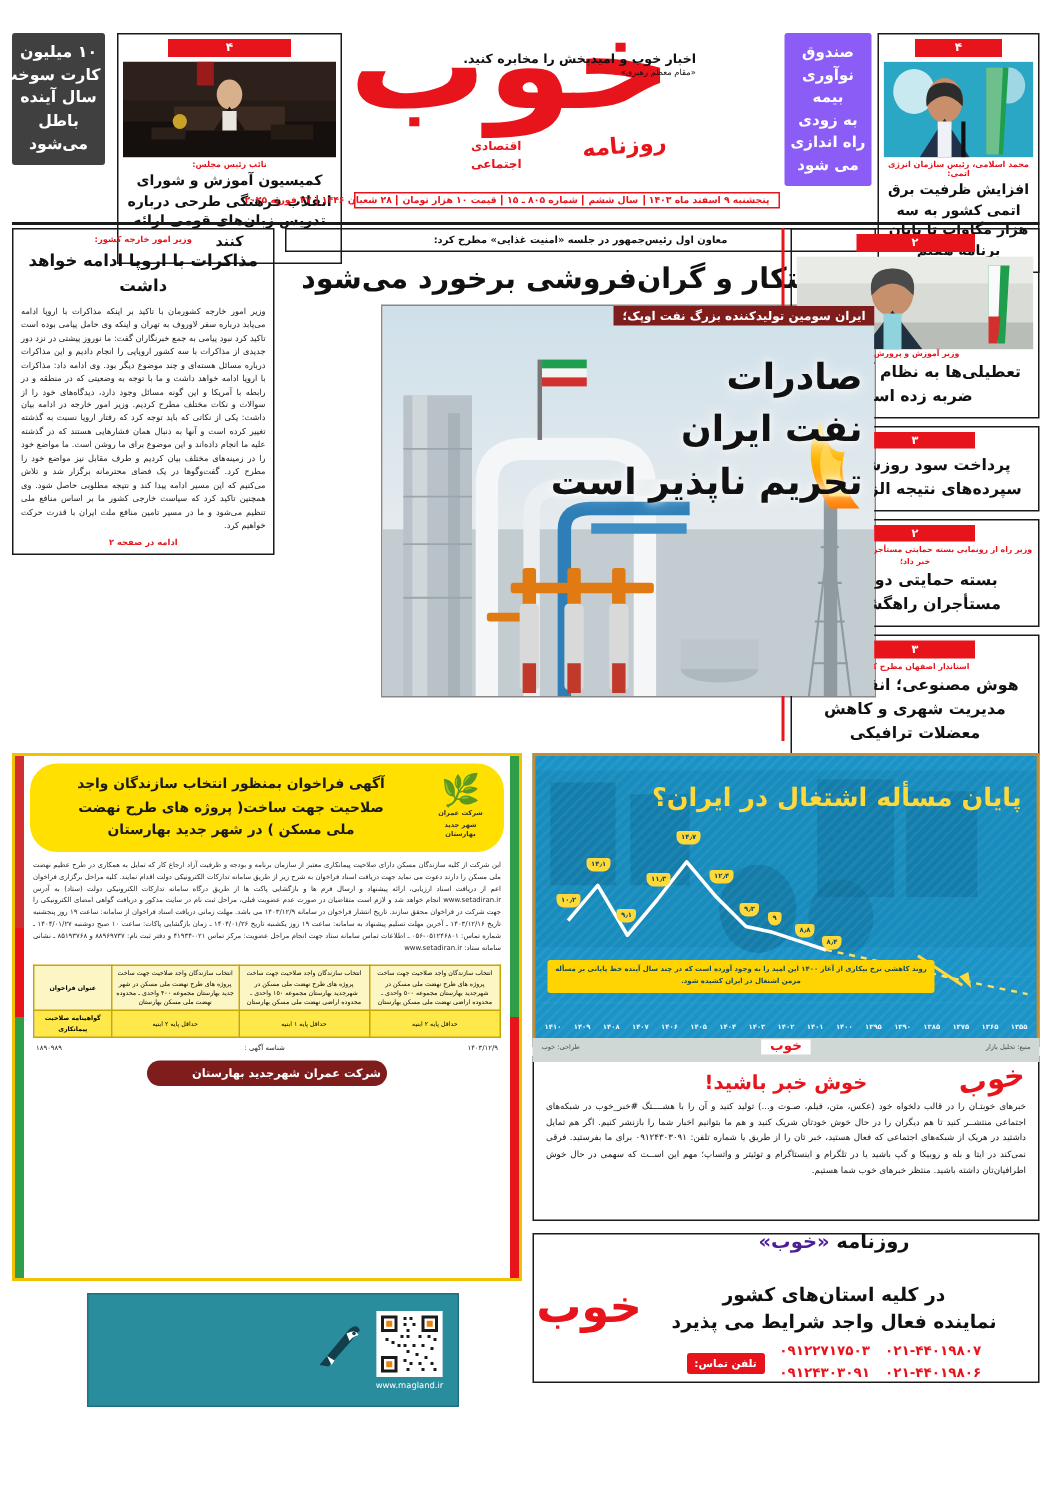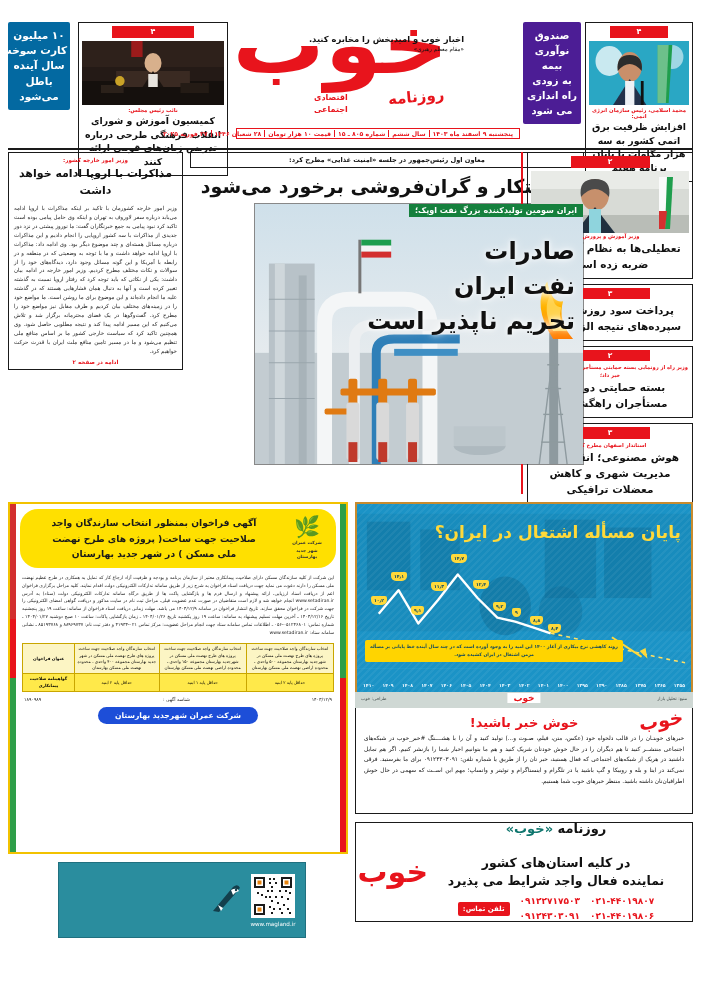--- a/index.html
+++ b/index.html
@@ -10,21 +10,21 @@
     font-family: "DejaVu Sans", "Liberation Sans", sans-serif;
     overflow: hidden;
   }
   .page { position: relative; width: 701px; height: 1000px; background:#fff; }
 
   
   .masthead { position: relative; height: 150px; width: 701px; }
 
   .topleft-col { position: absolute; left: 8px; top: 22px; width: 62px; }
   .red-box {
-    background: #0369a1; color: #fff; text-align: center;
+    background: #404040; color: #fff; text-align: center;
     font-weight: bold; line-height: 1.45; padding: 6px 3px;
     font-size: 10.5px; border-radius: 2px;
   }
   .red-box div { white-space: nowrap; }
 
   .photo-card {
     border: 1.4px solid #1a1a1a; padding: 3px; background:#fff;
   }
   .pc-num {
     background:#e8141c; color:#fff; width: 58%; margin: 0 auto 3px;
@@ -45,21 +45,21 @@
     line-height:1; letter-spacing:-4px; transform: scaleX(1.12);
   }
   .rooznameh {
     position:absolute; left:152px; top:74px; font-size:15px; color:#e8141c;
     font-weight:bold; transform: rotate(-5deg);
   }
   .subcat { position:absolute; left:78px; top:78px; text-align:center; color:#e8141c; font-size:8px; font-weight:bold; line-height:1.5;}
 
   .right-red-strip {
     position:absolute; left:523px; top:22px; width:58px; height:102px;
-    background:#4c1d95; color:#fff; font-weight:bold; font-size:10px;
+    background:#8b5cf6; color:#fff; font-weight:bold; font-size:10px;
     display:flex; flex-direction:column; justify-content:center; align-items:center;
     line-height:1.5; text-align:center; border-radius:2px;
   }
 
   .topright-col { position:absolute; left:585px; top:22px; width:108px; }
 
   .datebar {
     position:absolute; left:236px; top:128px; width:284px;
     background:#fff; border:1px solid #e8141c;
     color:#e8141c; font-size:6.2px; font-weight:bold;
@@ -85,21 +85,21 @@
   
   .center-col { position:absolute; left:190px; top:0px; width:394px; }
   .lead-kicker {
     border:1.3px solid #1a1a1a; text-align:center; font-size:6.6px;
     font-weight:bold; padding:3px 2px; color:#111;
   }
   .lead-title { text-align:center; font-size:19px; font-weight:bold; color:#111; margin:7px 0 6px; letter-spacing:-.3px;}
 
   .hero { position:relative; width:330px; height:262px; border:1.2px solid #888; overflow:hidden; }
   .hero-kicker {
-    position:absolute; right:0; top:0; background:#15803d; color:#fff;
+    position:absolute; right:0; top:0; background:#7f1d1d; color:#fff;
     font-size:8px; font-weight:bold; padding:2px 6px; z-index:5; white-space:nowrap;
   }
   .hero-head {
     position:absolute; right:8px; top:30px; text-align:right; z-index:5;
     color:#111; font-weight:bold; font-size:24px; line-height:1.45;
     text-shadow: 0 0 5px rgba(255,255,255,.9), 0 0 11px rgba(255,255,255,.85);
   }
 
   
   .right-col { position:absolute; left:527px; top:0px; width:166px; }
@@ -129,21 +129,21 @@
   .t-logo .lg { font-size:21px; line-height:1; }
   .t-logo .lgt { font-size:4.4px; font-weight:bold; color:#333; margin-top:2px; line-height:1.3;}
   .t-head { flex:1; text-align:center; font-size:9.2px; font-weight:bold; color:#1a1a1a; line-height:1.7;}
   .t-body { font-size:4.6px; color:#222; line-height:1.7; text-align:justify; padding:6px 12px 4px; direction:rtl;}
   .t-table { margin:3px 12px; width:calc(100% - 24px); border-collapse:collapse; font-size:4.2px; }
   .t-table td { border:.6px solid #c9a600; padding:2px; text-align:center; line-height:1.5; vertical-align:middle;}
   .t-table .hdcol { background:#fff7c2; font-weight:bold; width:52px;}
   .t-table tr.r1 td { background:#fcf5c4; height:30px;}
   .t-table tr.r2 td { background:#ffe94a; height:13px;}
   .t-foot { display:flex; justify-content:space-between; font-size:4.6px; padding:2px 14px 0; color:#222; direction:rtl;}
-  .t-btn { margin:5px auto 0; width:160px; background:#1d4ed8; color:#fff; text-align:center; font-size:7.6px; font-weight:bold; padding:4px; border-radius:12px;}
+  .t-btn { margin:5px auto 0; width:160px; background:#7f1d1d; color:#fff; text-align:right; font-size:7.6px; font-weight:bold; padding:4px; border-radius:12px;}
 
   
   .chart-box { position:absolute; left:355px; top:0px; width:338px; height:196px; border:2px solid #c88b2e; overflow:hidden; background:#1592c4;}
   .chart-inner { position:absolute; inset:0; }
   .chart-title { position:absolute; right:10px; top:16px; text-align:right; color:#ffd93a; font-weight:bold; font-size:17px; line-height:1.5; z-index:6; }
   .chart-svg { position:absolute; inset:0; width:100%; height:100%; z-index:4;}
   .chart-note {
     position:absolute; left:8px; right:68px; bottom:34px; background:#ffd400; color:#10485e;
     font-size:4.6px; font-weight:bold; line-height:1.7; padding:3px 5px; border-radius:2px; z-index:7; text-align:center;
   }
@@ -155,21 +155,21 @@
   .gn-top { display:flex; align-items:flex-start; justify-content:space-between;}
   .gn-title { flex:1; text-align:center; color:#e8141c; font-size:13px; font-weight:bold; padding-top:4px;}
   .gn-logo { color:#e8141c; font-size:19px; font-weight:bold; transform:rotate(-9deg); width:46px; text-align:center; line-height:1;}
   .gn-body { font-size:5.8px; line-height:1.85; text-align:justify; color:#111; direction:rtl; margin-top:3px;}
 
   
   .reps { position:absolute; left:355px; top:320px; width:338px; height:100px; border:1.6px solid #1a1a1a; padding:5px 8px; display:flex; align-items:center;}
   .reps-logo { width:64px; color:#e8141c; font-size:30px; font-weight:bold; text-align:center; line-height:1; flex:0 0 64px;}
   .reps-txt { flex:1; text-align:center;}
   .reps-l1 { font-size:13px; font-weight:bold; color:#111;}
-  .reps-l1 b { color:#0f766e;margin-top:32px;}
+  .reps-l1 b { color:#4c1d95;margin-top:32px;}
   .reps-l2 { font-size:12.5px; font-weight:bold; color:#111; margin-top:19px;}
   .reps-l3 { font-size:12.5px; font-weight:bold; color:#111; margin-top:3px;}
   .reps-phones { display:flex; align-items:center; gap:10px; margin-top:6px; justify-content:center;}
   .ph-badge { background:#e8141c; color:#fff; font-size:7px; font-weight:bold; padding:3px 5px; border-radius:2px;}
   .ph-col { color:#e8141c; font-size:9px; font-weight:bold; line-height:1.65; direction:ltr;}
 
   
   .magland { position:absolute; left:58px; top:360px; width:248px; height:76px; background:#2a8d9e; border:1.6px solid #20707f; display:flex; align-items:center; padding:5px 8px; gap:6px;}
   .mg-bird { font-size:30px; color:#0d3d4a; line-height:1;}
   .mg-word { flex:1; text-align:center; color:#fff;}

